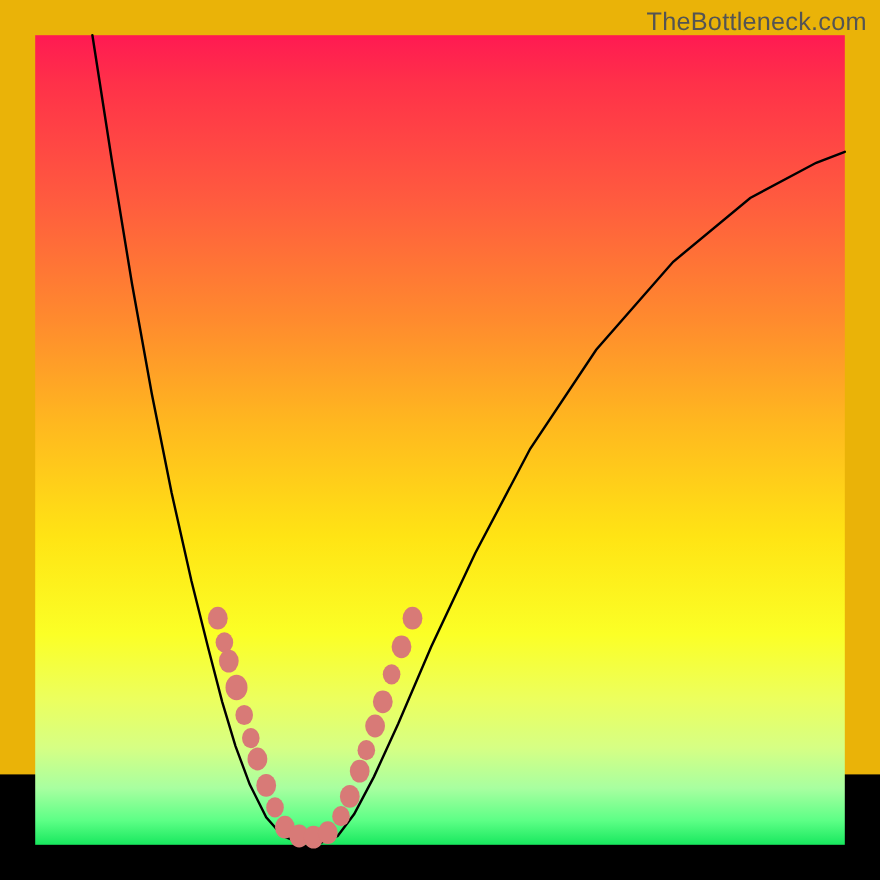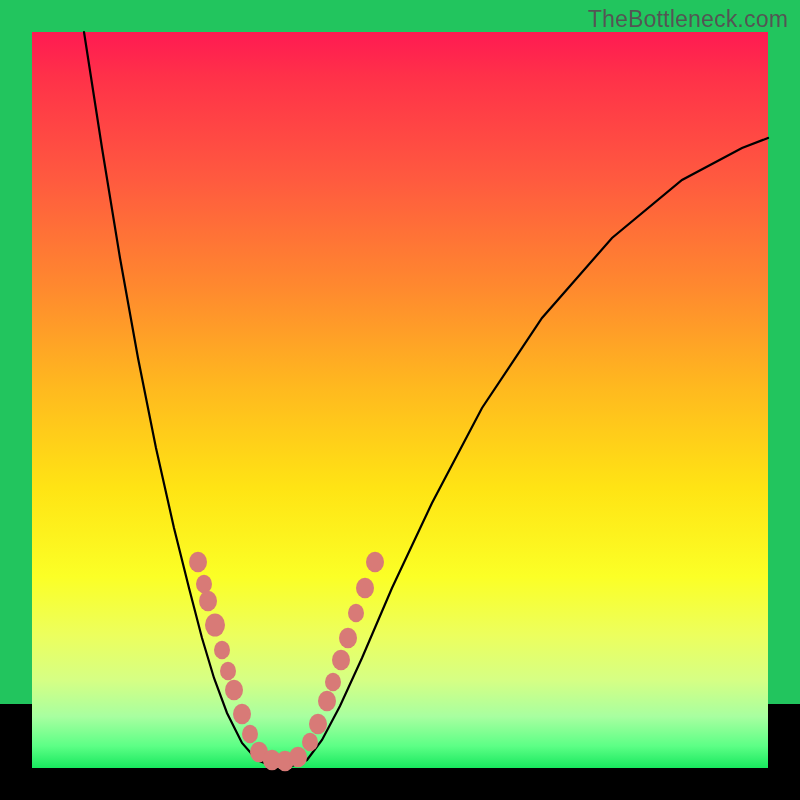--- a/index.html
+++ b/index.html
@@ -10,21 +10,21 @@
     overflow: hidden;
     background: #000;
     font-family: Arial, Helvetica, sans-serif;
   }
   .frame {
     position: absolute;
     left: 0;
     top: 0;
     width: 800px;
     height: 704px;
-    background: #22c55e;
+    background: #eab308;
   }
   .plot {
     position: absolute;
     left: 32px;
     top: 32px;
     width: 736px;
     height: 736px;
     
     background: linear-gradient(
       to bottom,

